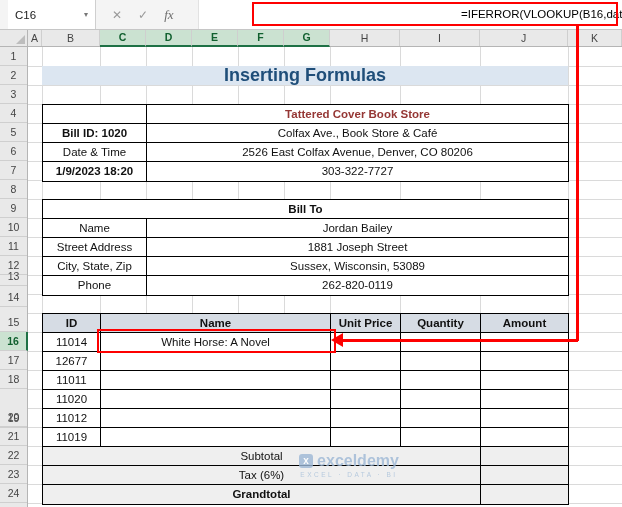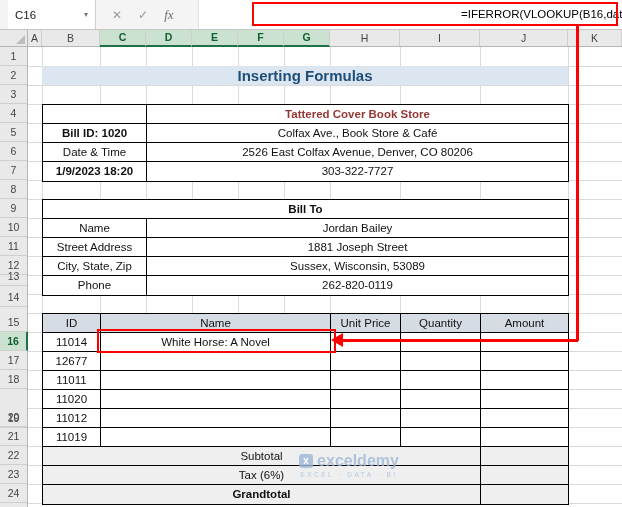--- a/index.html
+++ b/index.html
@@ -26,32 +26,32 @@
   #row-headers{position:absolute;left:0;top:47px;width:28px;height:460px;background:#e9e9e9;border-right:1px solid #b5b5b5;z-index:3;}
   .rowh{position:absolute;left:0;width:27px;height:19px;line-height:18px;text-align:center;font-size:10.5px;color:#444;border-bottom:1px solid #cfcfcf;}
   .rowh.sel{width:28px;background:#cbe2d1;border-right:2px solid #1e7145;color:#11602f;font-weight:bold;}
 
   
   #grid-bg{position:absolute;left:28px;top:47px;width:594px;height:460px;background:#fff;z-index:1;}
   .vline{position:absolute;top:0;width:1px;height:456px;background:#dadada;}
   .hline{position:absolute;left:0;width:594px;height:1px;background:#dadada;}
 
   
-  .title-banner{position:absolute;left:42px;top:66px;width:526px;height:19px;background:#dce6f1;color:#1f4e79;font-weight:bold;font-size:15px;text-align:center;line-height:19px;z-index:2;}
+  .title-banner{position:absolute;left:42px;top:66px;width:526px;height:19px;background:#dce6f1;color:#1f4e79;font-weight:bold;font-size:18px;text-align:center;line-height:19px;z-index:2;}
   .tbl{position:absolute;background:#a21caf;border:1.5px solid #000;display:grid;grid-auto-rows:19px;z-index:2;}
   .c{height:19px;line-height:18px;font-size:11.5px;text-align:center;border-right:1px solid #000;border-bottom:1px solid #000;overflow:hidden;white-space:nowrap;background:#fff;color:#111;}
   .c.lc{border-right:none;}
   .c.lr{border-bottom:none;}
   .b{font-weight:bold;}
   .storename{color:#953735;font-weight:bold;}
   .store{left:42px;top:104px;width:527px;grid-template-columns:104px 1fr;}
   .billto{left:42px;top:199px;width:527px;grid-template-columns:104px 1fr;}
   .span2{grid-column:1 / -1;}
   .items{left:42px;top:313px;width:527px;grid-template-columns:58px 230px 70px 80px 1fr;}
-  .hd{background:#d6dce4;font-weight:normal;}
+  .hd{background:#d6dce4;font-weight:bold;}
   .sum{background:#efefef;}
   .span4{grid-column:1 / span 4;}
 
   
   .watermark{position:absolute;left:282px;top:452px;width:134px;display:flex;flex-direction:column;align-items:center;opacity:.8;z-index:4;pointer-events:none;}
   .wm-row{display:flex;align-items:center;gap:4px;}
   .wm-logo{width:14px;height:14px;background:#9db8d6;border-radius:3px;color:#fff;font-size:10px;font-weight:bold;text-align:center;line-height:14px;}
   .wm-text{font-size:16px;font-weight:bold;color:#9db8d6;}
   .wm-tag{font-size:6.5px;letter-spacing:2.5px;color:#a9c1da;margin-top:1px;}
 

